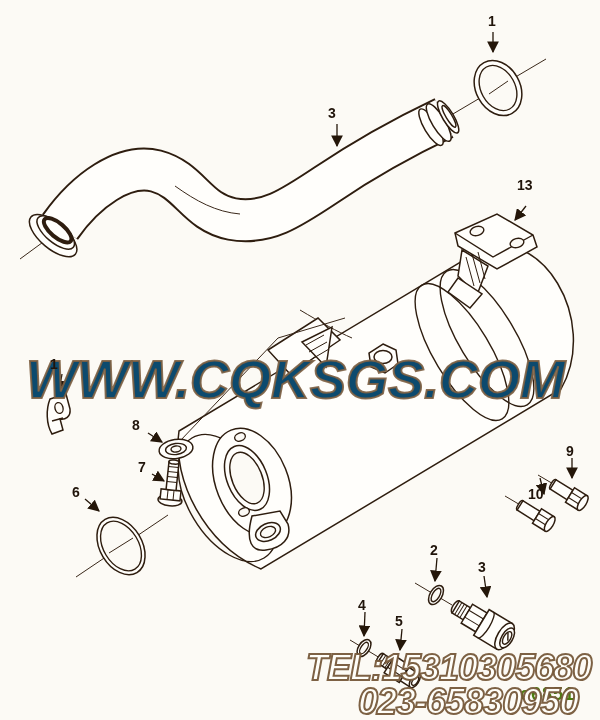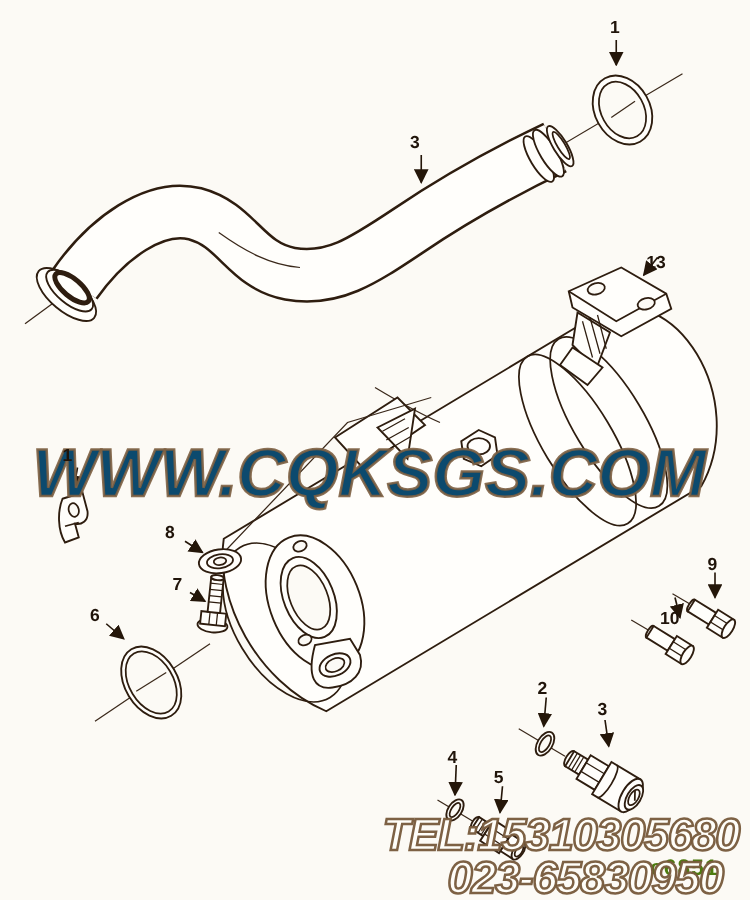--- a/index.html
+++ b/index.html
@@ -252,15 +252,15 @@
 <div class="callout" style="left:478px;top:560px;">3</div>
 <div class="callout" style="left:358px;top:598px;">4</div>
 <div class="callout" style="left:395px;top:614px;">5</div>
 <div class="callout" style="left:72px;top:485px;">6</div>
 <div class="callout" style="left:138px;top:460px;">7</div>
 <div class="callout" style="left:132px;top:418px;">8</div>
 <div class="callout" style="left:566px;top:444px;">9</div>
 <div class="callout" style="left:528px;top:487px;">10</div>
 <div class="callout" style="left:50px;top:357px;">1</div>
 <div class="callout" style="left:328px;top:106px;">3</div>
-<div class="callout" style="left:517px;top:202px;">13</div>
+<div class="callout" style="left:517px;top:178px;">13</div>
 
 </div>
 
 </body></html>

